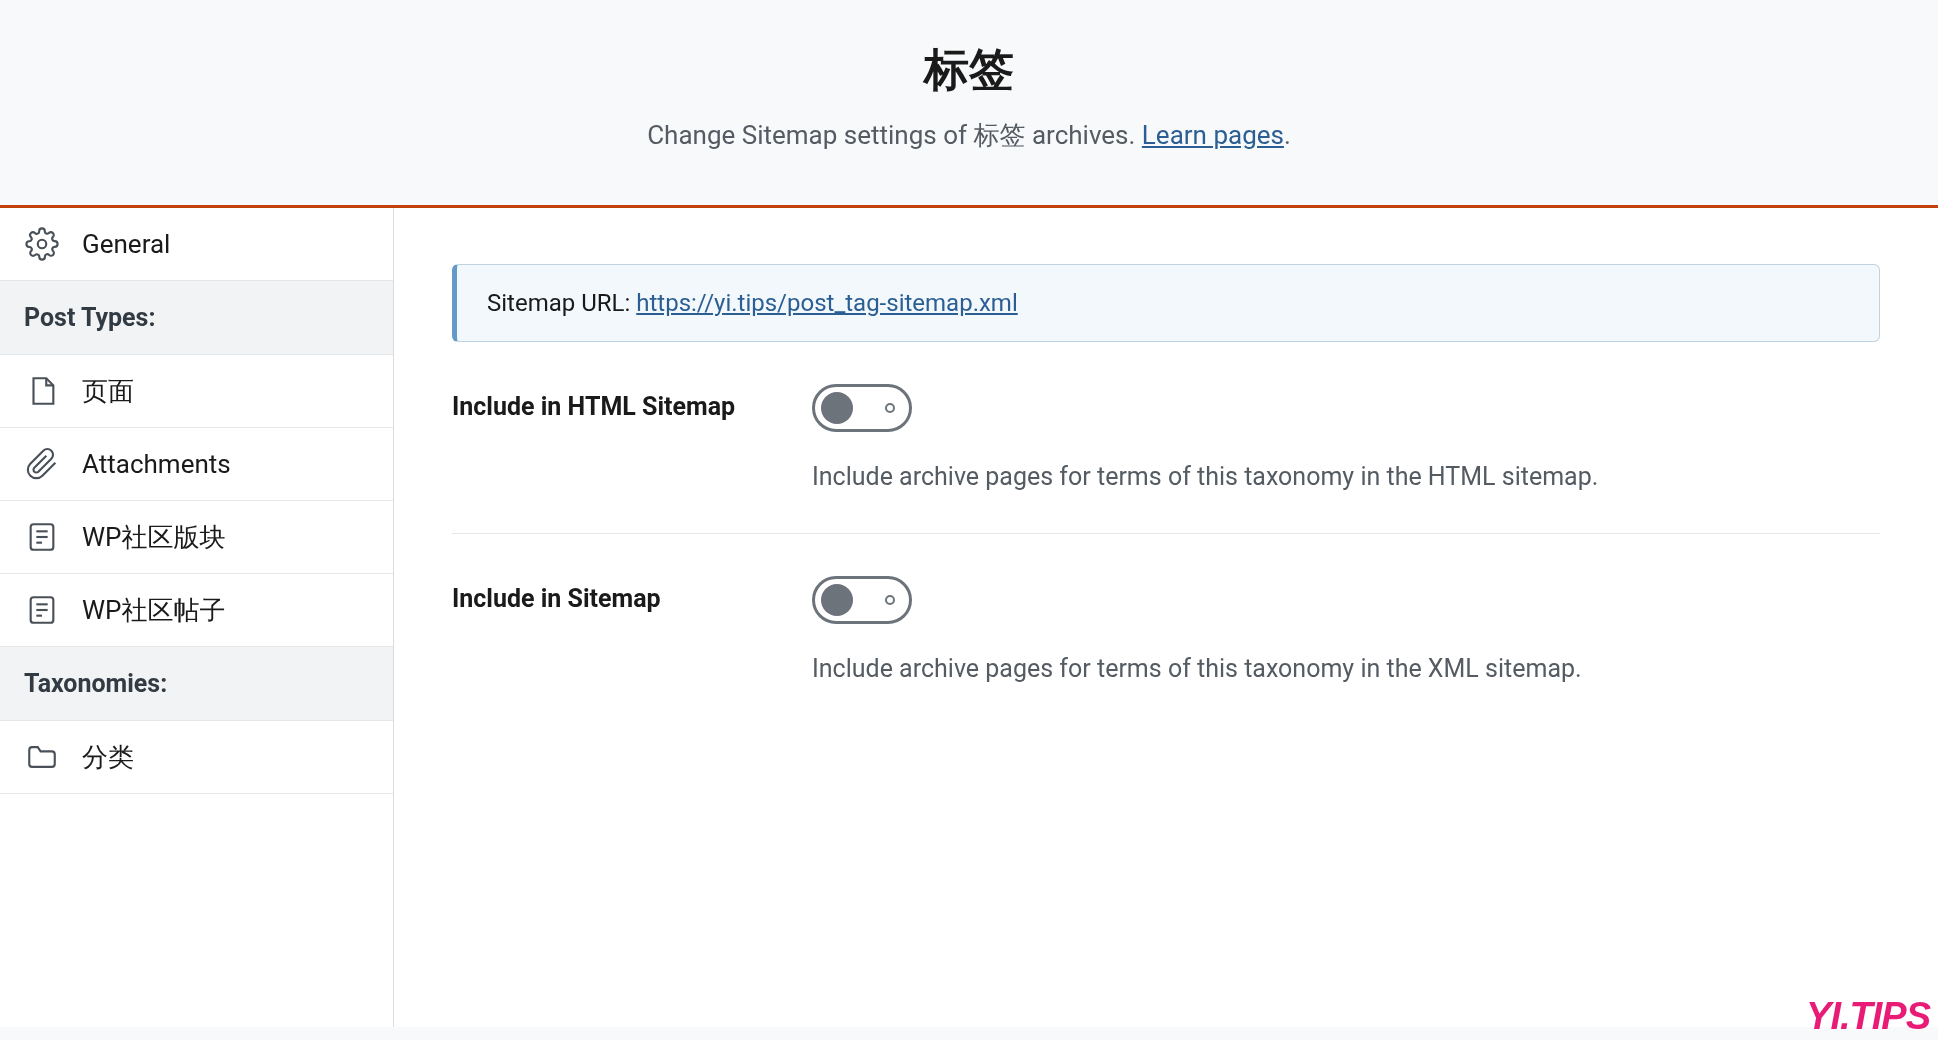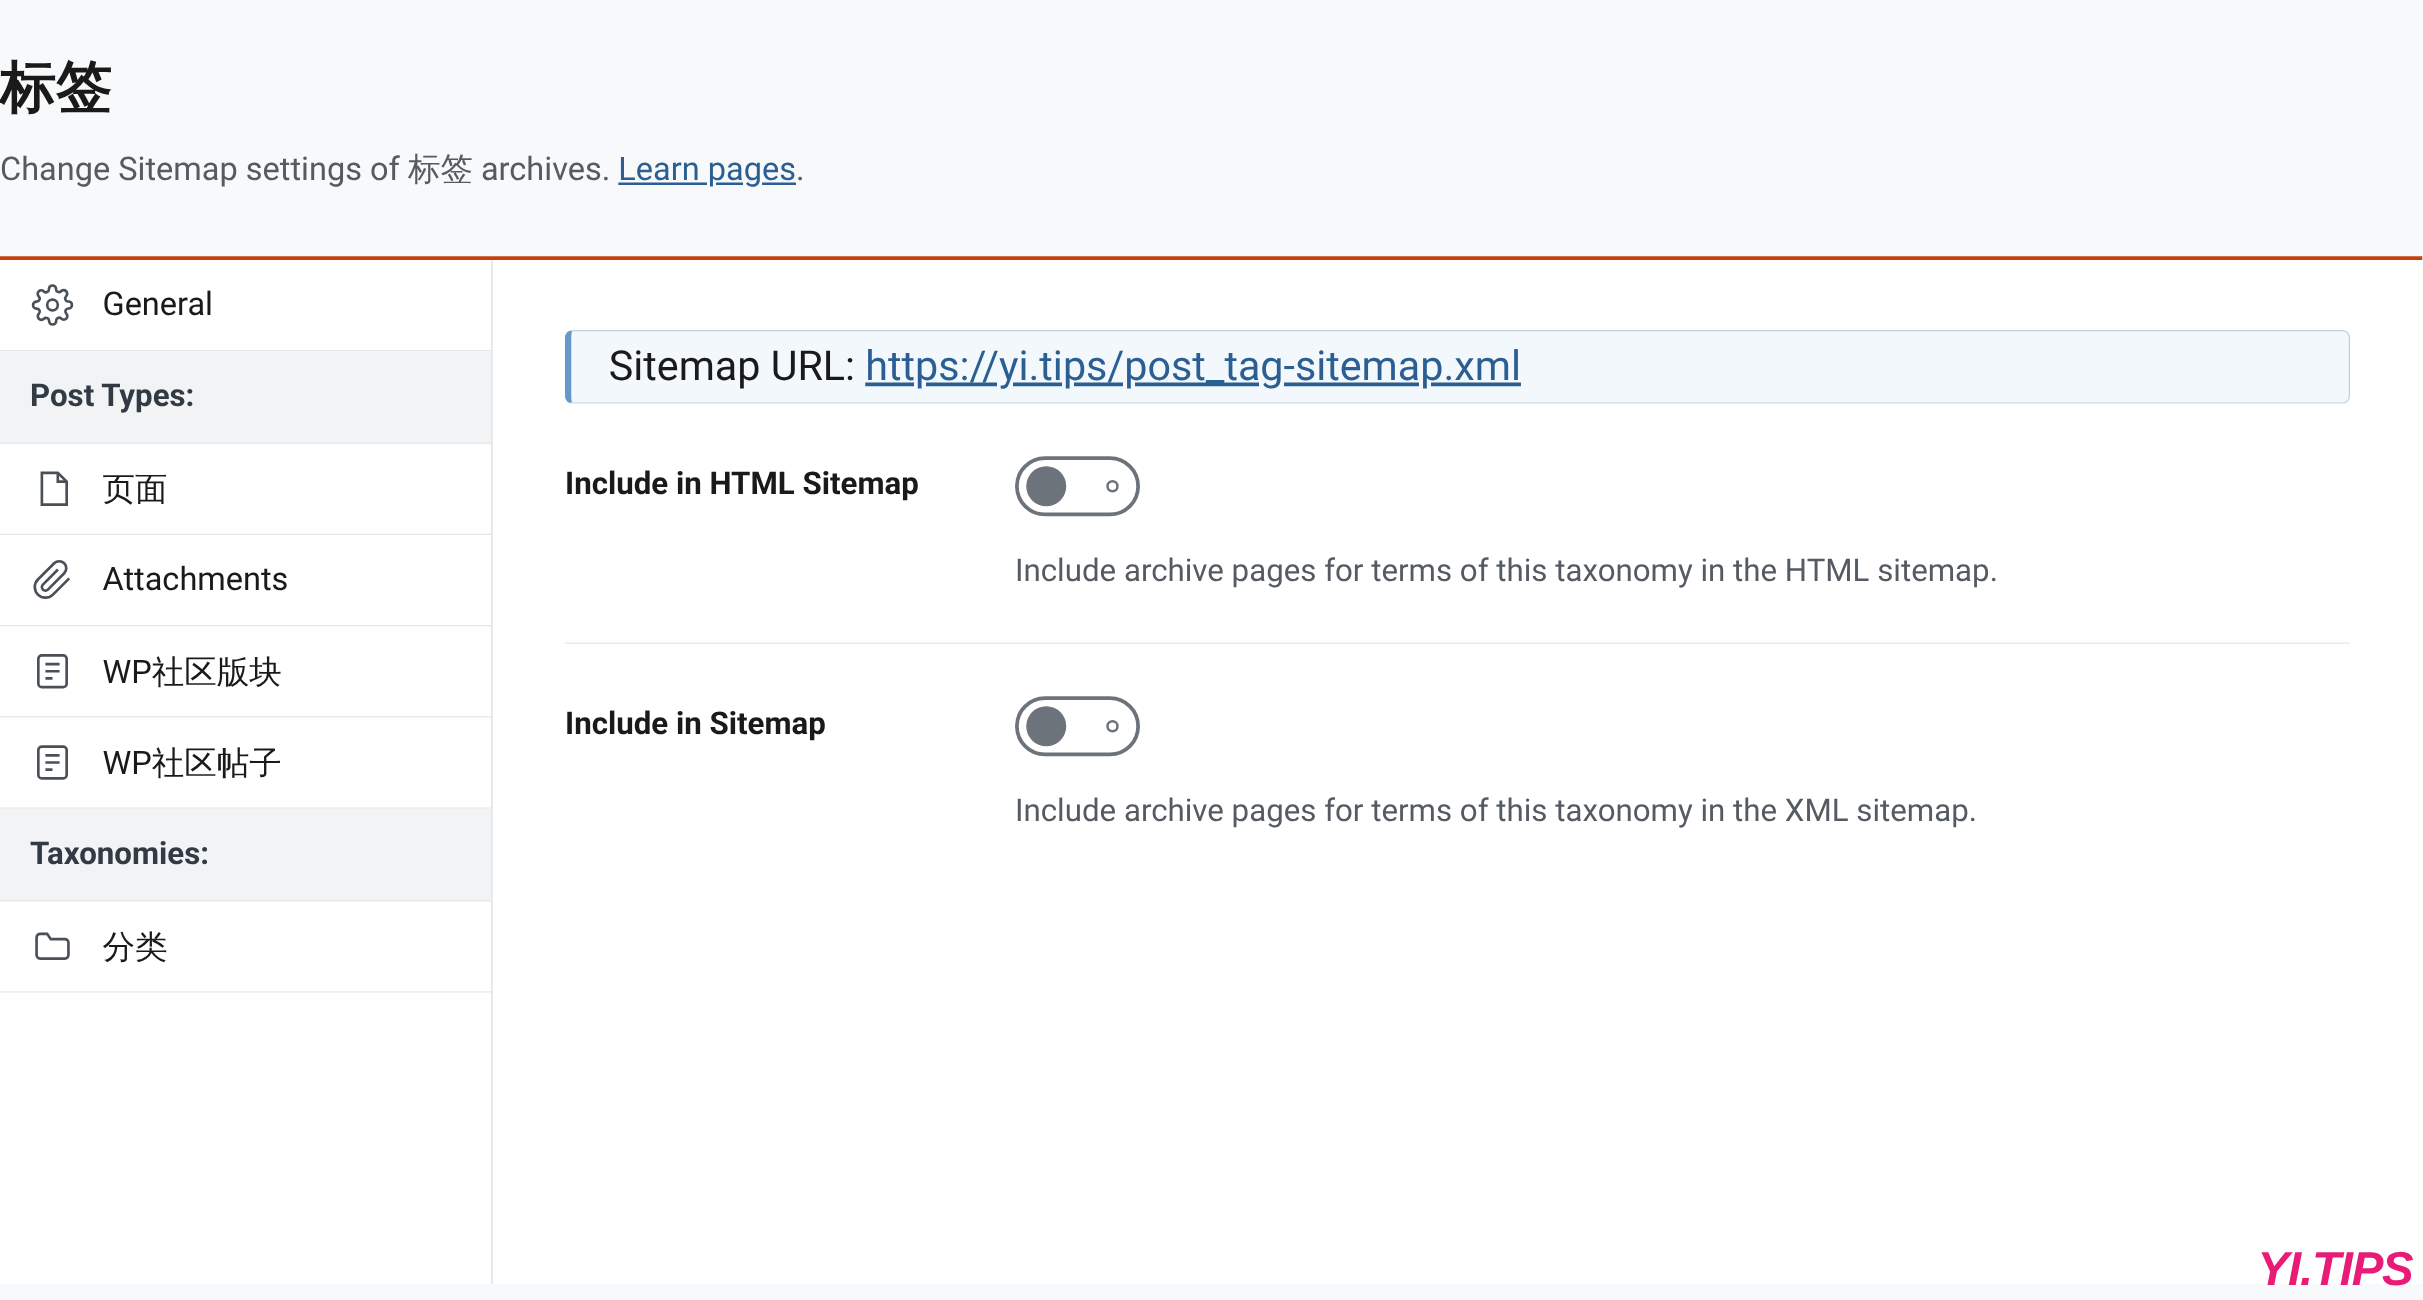--- a/index.html
+++ b/index.html
@@ -5,20 +5,21 @@
     * { box-sizing: border-box; margin: 0; padding: 0; }
     body {
       font-family: -apple-system, BlinkMacSystemFont, "Segoe UI", Roboto, Helvetica, Arial, sans-serif;
       background: #f8f9fa;
       color: #1a1a1a;
       width: 1938px;
       height: 1040px;
       overflow: hidden;
     }
     .page-header {
+      text-align: center;
       padding: 40px 0 52px;
       background: #f8f9fa;
     }
     .page-title {
       font-size: 45px;
       font-weight: 700;
       margin-bottom: 18px;
     }
     .page-subtitle {
       font-size: 26px;
@@ -74,22 +75,22 @@
     }
     .main {
       flex: 1;
       padding: 56px 58px;
       overflow-y: auto;
     }
     .info-box {
       border: 1px solid #bfd2e1;
       border-left: 5px solid #6599c8;
       background: #f2f8fc;
-      padding: 9px 30px;
-      font-size: 33px;
+      padding: 24px 30px;
+      font-size: 24px;
       border-radius: 6px;
     }
     .info-box a {
       color: #2b5f93;
       text-decoration: underline;
     }
     .option-row {
       display: flex;
       padding: 42px 0;
       border-bottom: 1px solid #e4e7ea;

